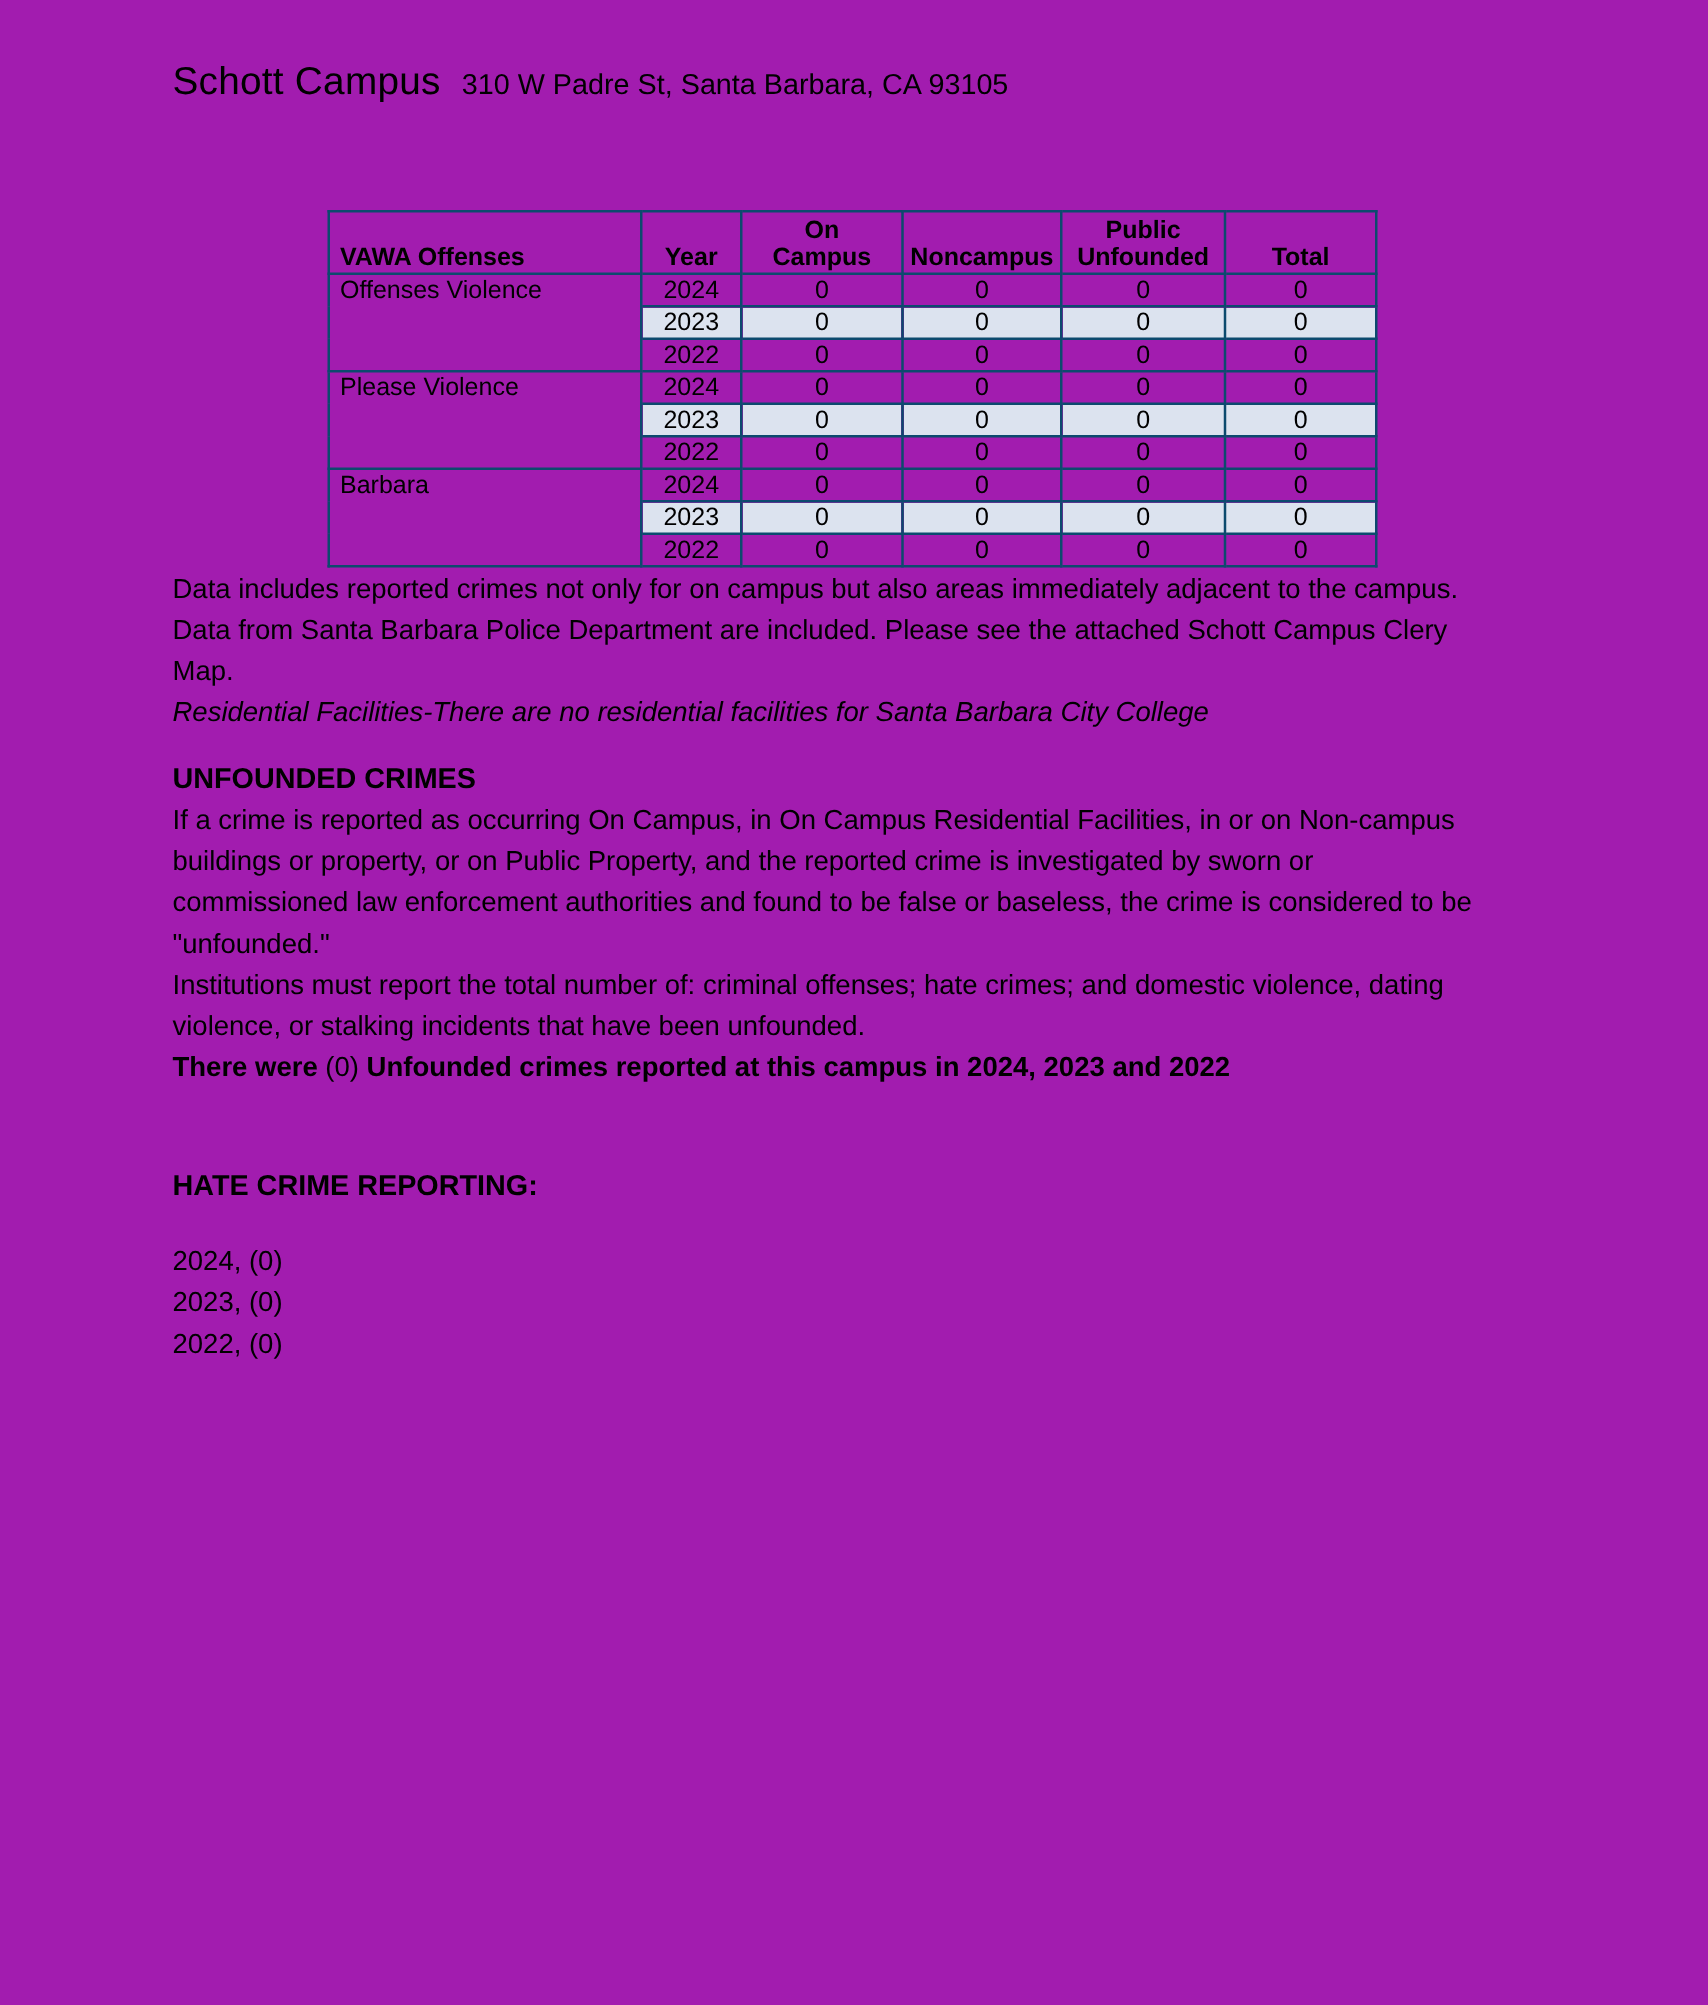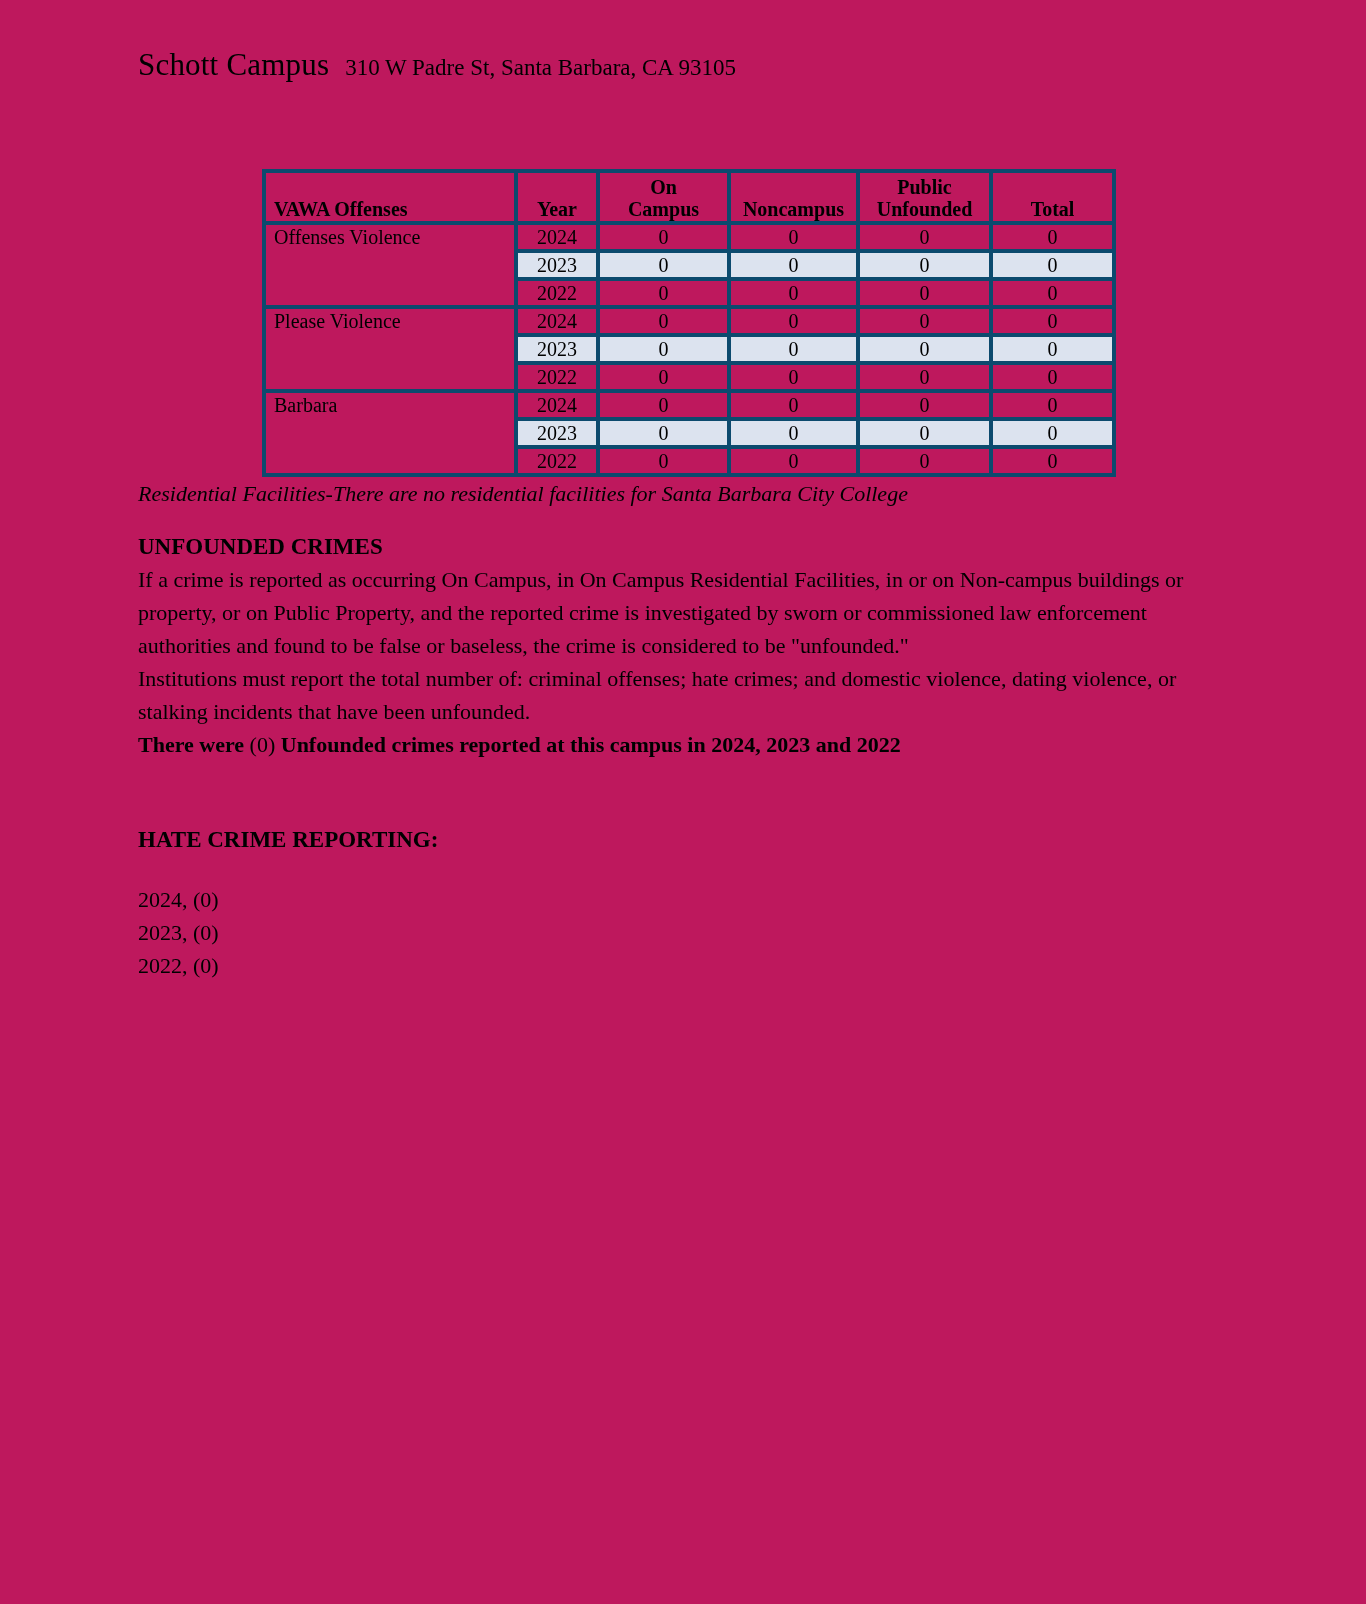--- a/index.html
+++ b/index.html
@@ -4,23 +4,23 @@
 <style>
   html, body {
     margin: 0;
     padding: 0;
     background: #ffffff;
   }
   .page {
     position: relative;
     width: 1366px;
     height: 1604px;
-    background: #be185d;
+    background: #a21caf;
     color: #000000;
-    font-family: Liberation Serif, serif;
+    font-family: Liberation Sans, sans-serif;
     overflow: hidden;
   }
   .content {
     padding: 44px 120px 0 138px;
   }
   
   .doc-title {
     margin: 0;
     font-weight: normal;
     line-height: 40px;
@@ -37,21 +37,21 @@
   
   table.vawa {
     border-collapse: collapse;
     table-layout: fixed;
     width: 828px;
     margin: 81px 0 0 124px;
     border: 2px solid #000000;
     font-size: 20px;
   }
   table.vawa th, table.vawa td {
-    border: 4px solid #0c4a6e;
+    border: 2px solid #0c4a6e;
     padding: 0;
     line-height: 24px;
     height: 24px;
     overflow: hidden;
   }
   table.vawa thead th {
     font-weight: bold;
     vertical-align: bottom;
     text-align: center;
     white-space: pre-line;
@@ -203,20 +203,21 @@
             <td>2022</td>
             <td>0</td>
             <td>0</td>
             <td>0</td>
             <td>0</td>
           </tr>
         </tbody>
     </table>
 
     <div class="body-text">
+      <p class="para p-data-note">Data includes reported crimes not only for on campus but also areas immediately adjacent to the campus. Data from Santa Barbara Police Department are included.  Please see the attached Schott Campus Clery Map.</p>
 
       <p class="para p-residential">Residential Facilities-There are no residential facilities for Santa Barbara City College</p>
 
       <h2 class="h-unfounded">UNFOUNDED CRIMES</h2>
 
       <p class="para p-unfounded-def">If a crime is reported as occurring On Campus, in On Campus Residential Facilities, in or on Non-campus buildings or property, or on Public Property, and the reported crime is investigated by sworn or commissioned law enforcement authorities and found to be false or baseless, the crime is considered to be "unfounded."</p>
 
       <p class="para p-institutions">Institutions must report the total number of: criminal offenses; hate crimes; and domestic violence, dating violence, or stalking incidents that have been unfounded.</p>
 
       <p class="para p-summary"><span>There were </span><span class="count-normal">(0)</span><span> Unfounded crimes reported at this campus in 2024, 2023 and 2022</span></p>

